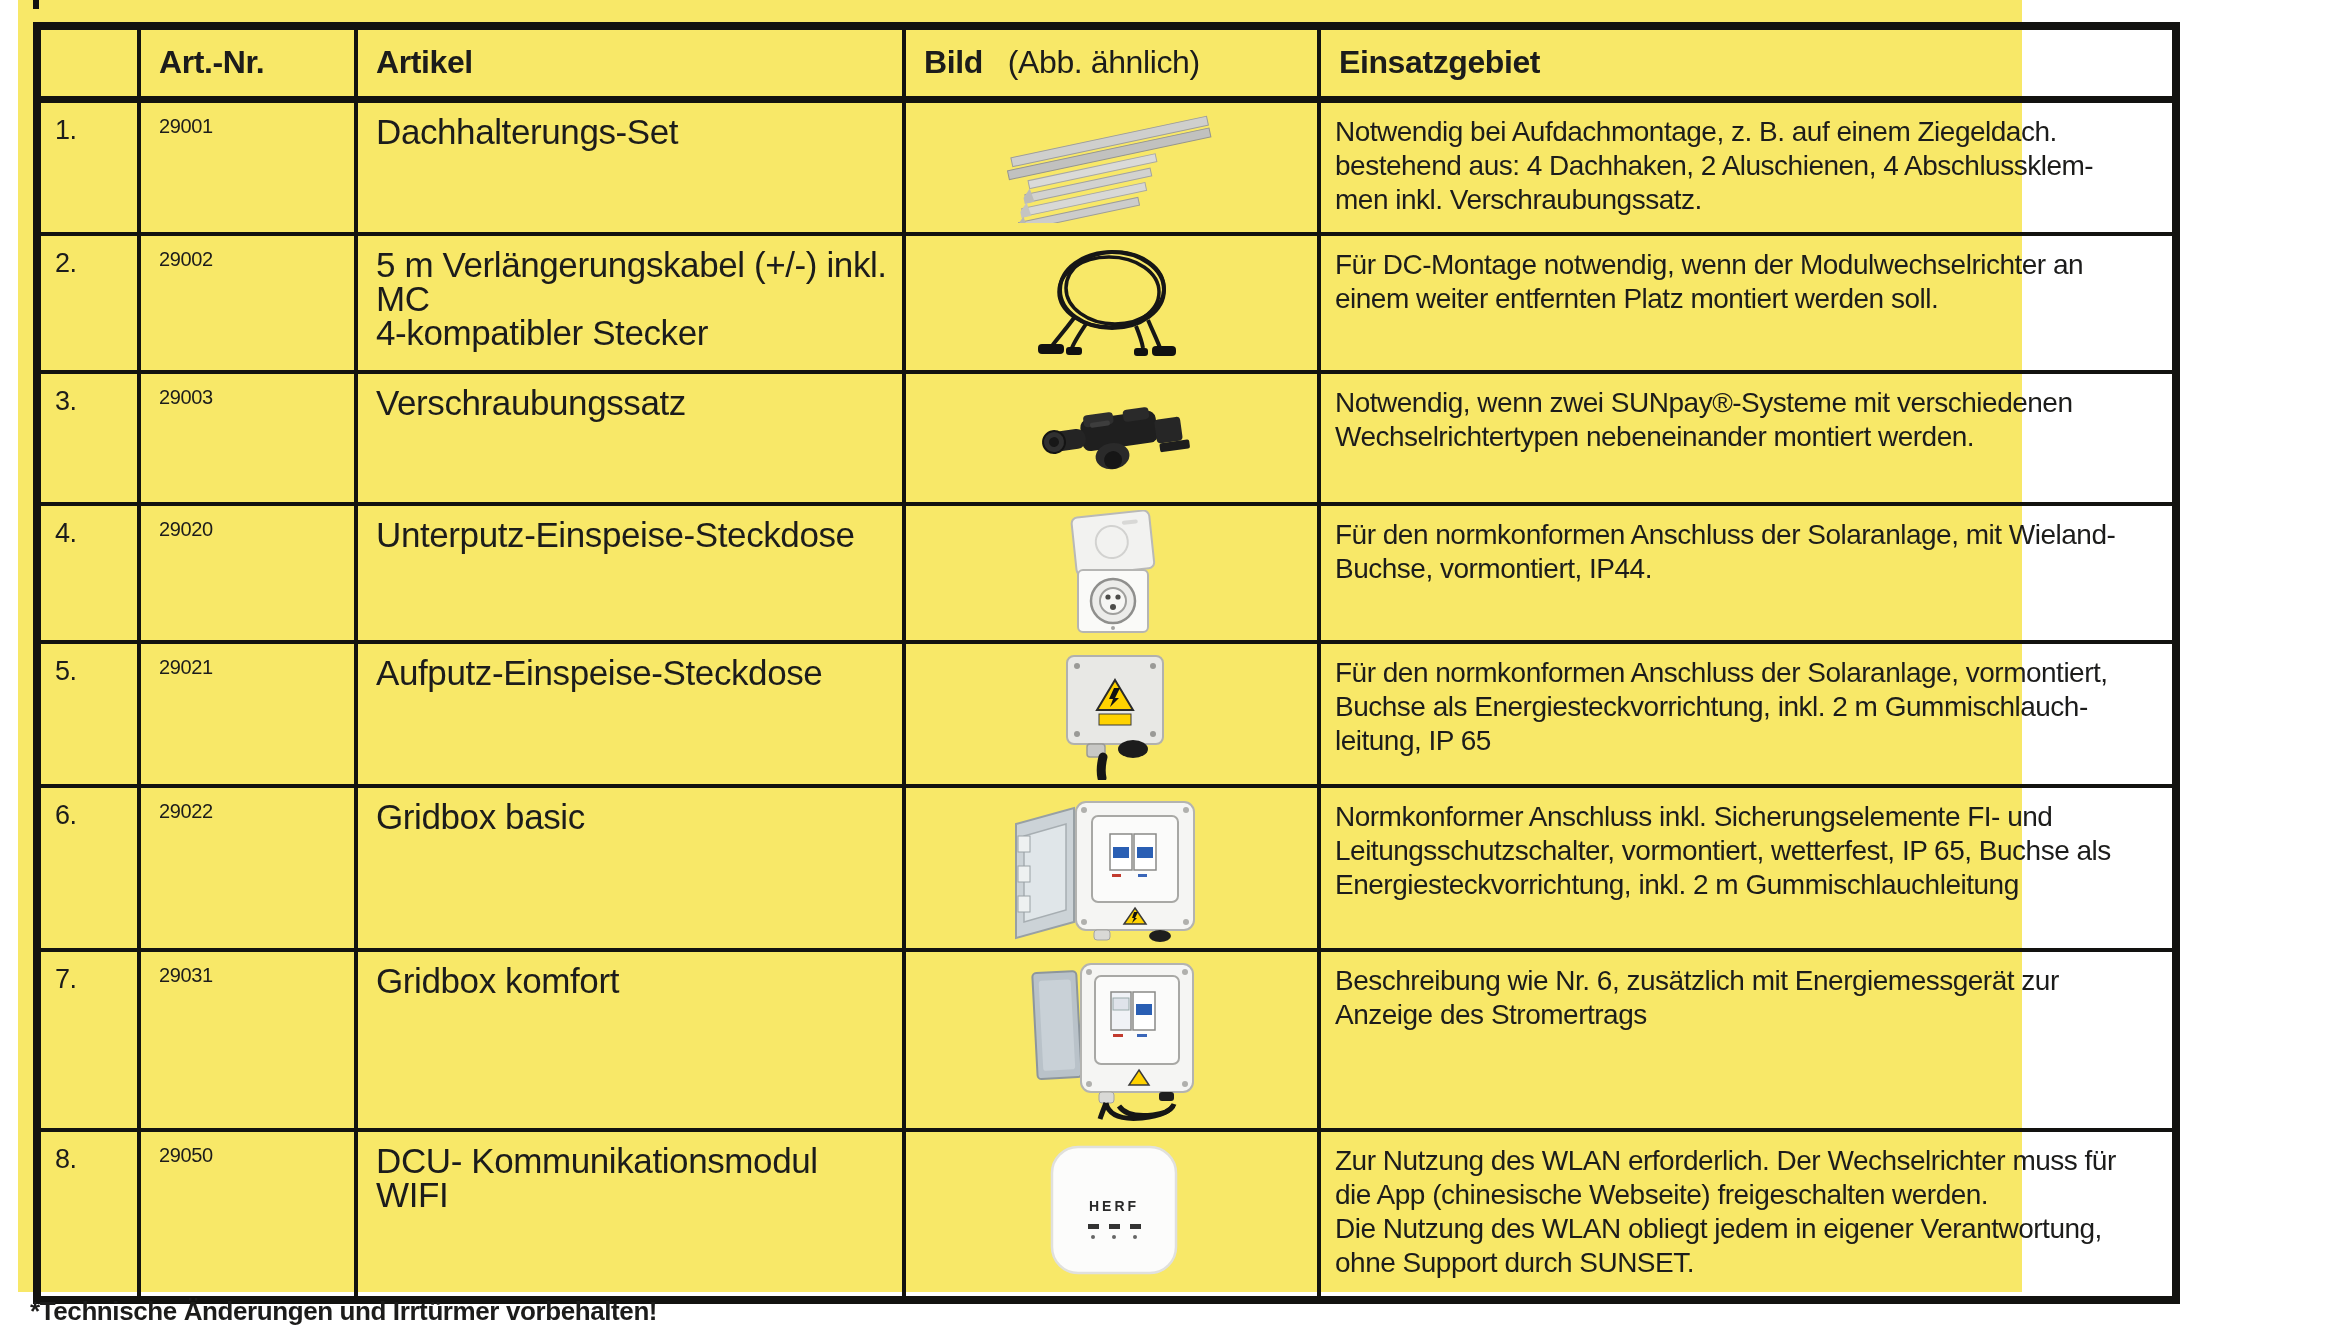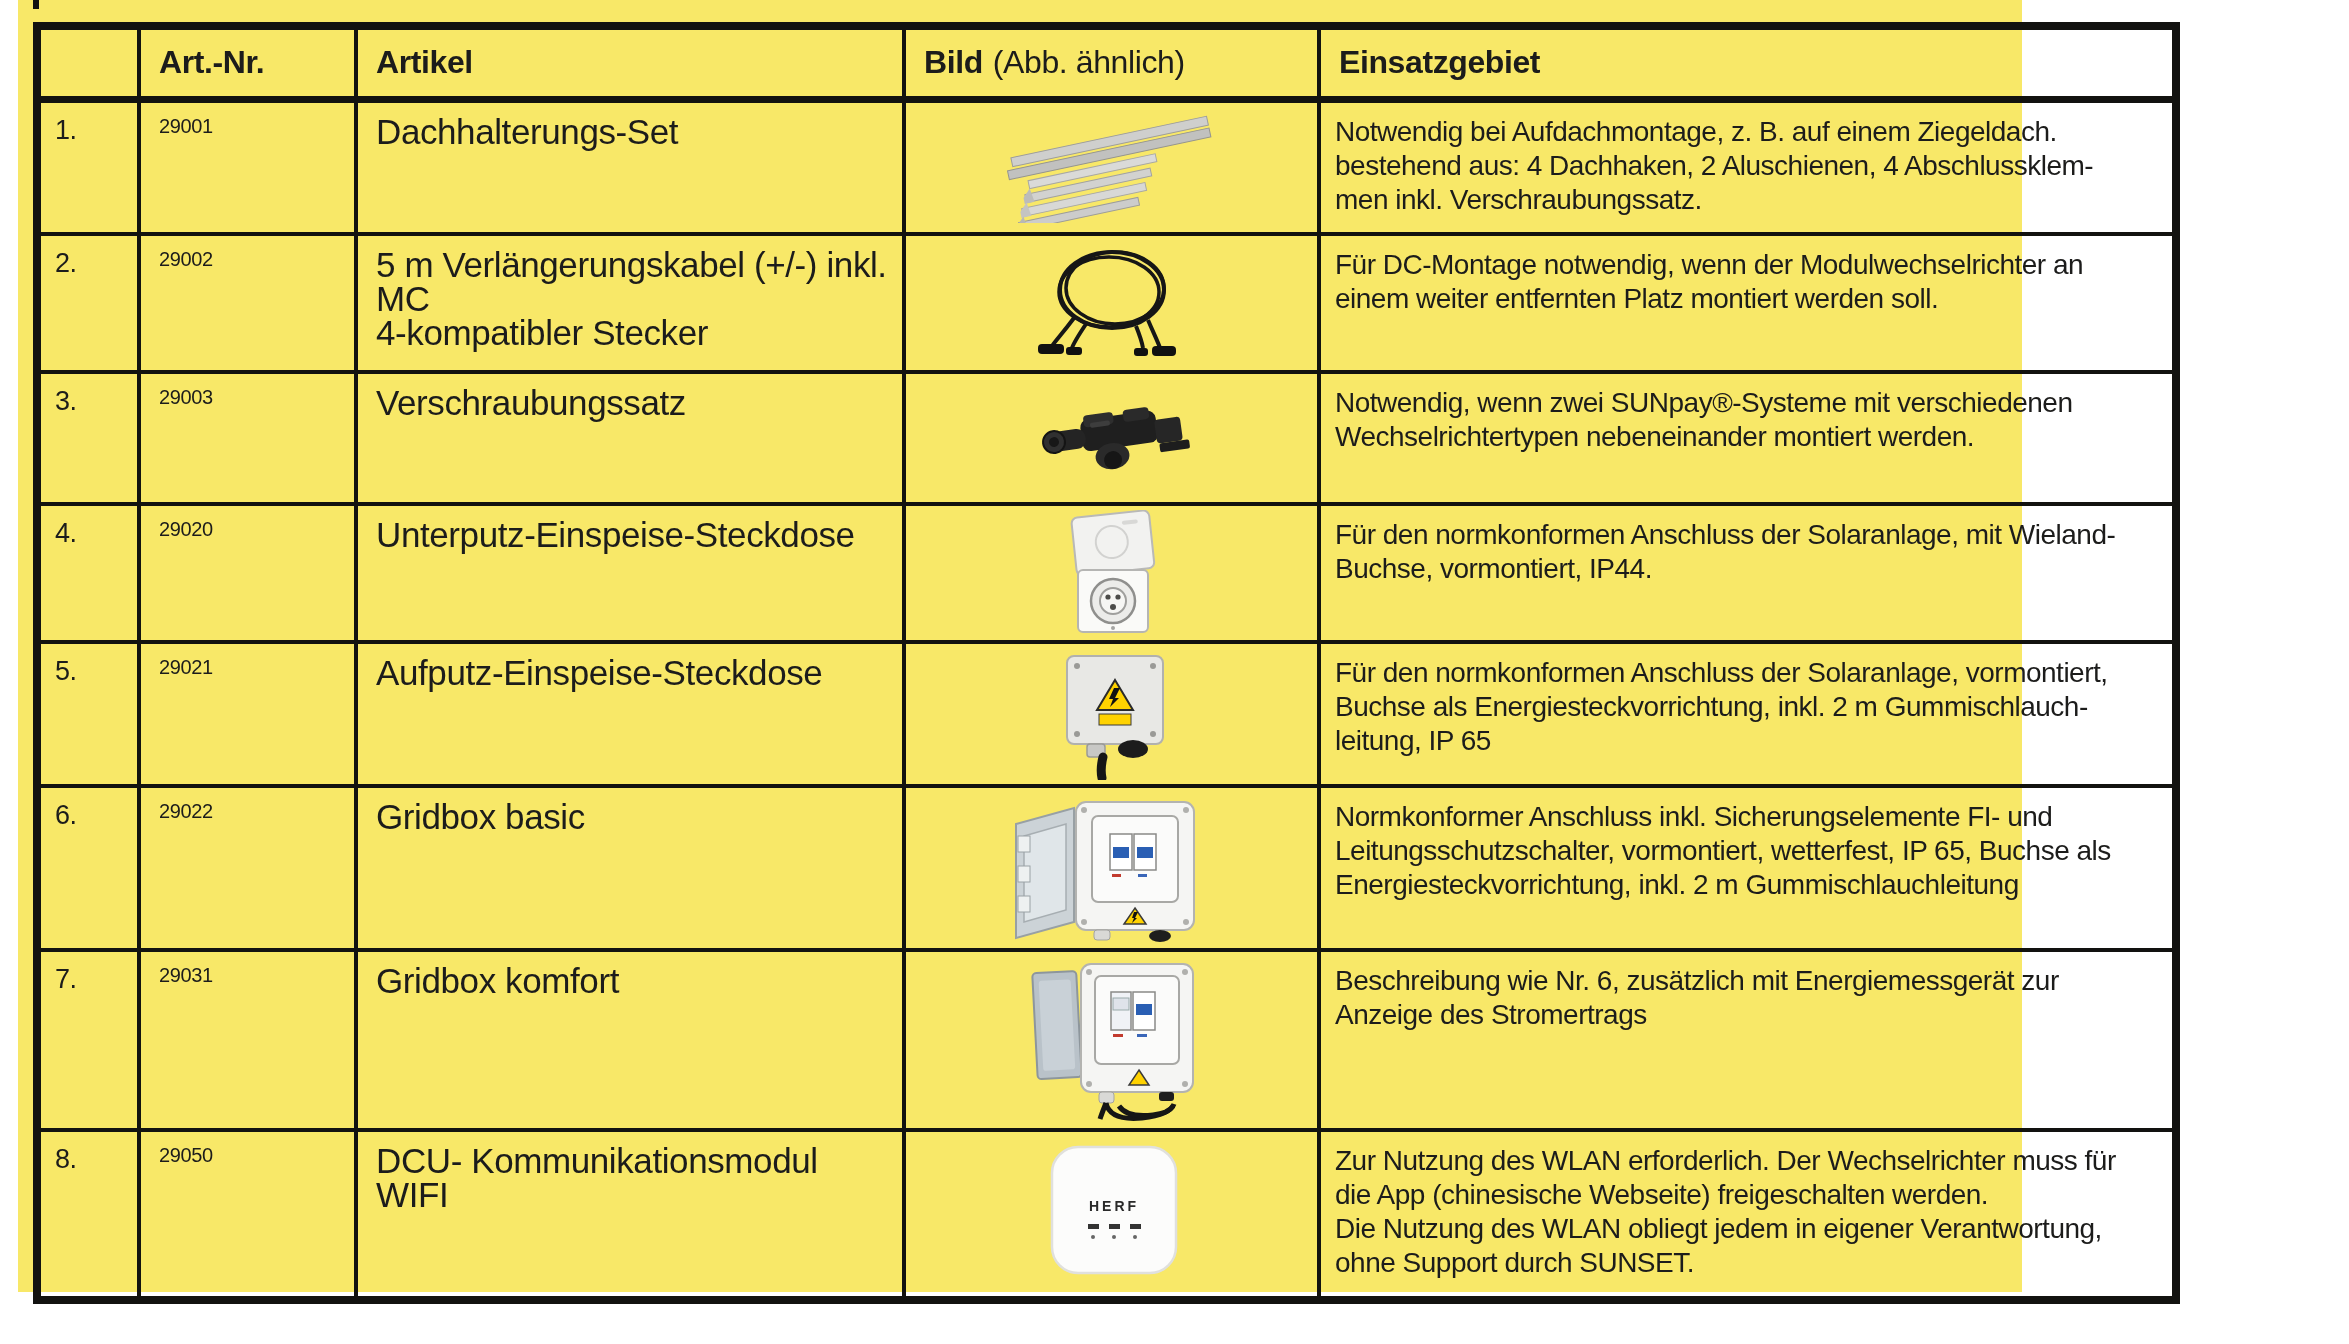--- a/index.html
+++ b/index.html
@@ -10,21 +10,21 @@
     --breaker:#2a5fb4;
   }
   *{box-sizing:border-box;}
   body{margin:0;background:#ffffff;font-family:"Liberation Sans",sans-serif;color:var(--text);}
   .page{position:relative;width:2349px;height:1344px;background:#ffffff;overflow:hidden;}
   .highlight-band{position:absolute;left:18px;top:0;width:2004px;height:1292px;background:var(--highlight);}
   .crop-fragment{position:absolute;left:33px;top:0;width:6px;height:9px;background:#111;}
   table.catalog{position:absolute;left:33px;top:22px;width:2139px;table-layout:fixed;border-collapse:collapse;border:8px solid var(--border);background:transparent;}
   td,th{border:4px solid var(--border);vertical-align:top;background:transparent;padding:12px 14px 0 18px;letter-spacing:-0.4px;}
   thead th{border-bottom:7px solid var(--border);text-align:left;font-size:32px;font-weight:bold;padding-top:16px;line-height:1.05;}
-  thead th .hdr-note{font-weight:normal;margin-left:10px;}
+  thead th .hdr-note{font-weight:normal;margin-left:25px;}
   .col-num{font-size:27px;padding-left:14px;}
   .col-art{font-size:20px;}
   .col-artikel{font-size:35px;white-space:pre-line;line-height:34px;}
   .col-bild{text-align:center;vertical-align:middle;padding:4px 4px;}
   .col-eins{font-size:28px;line-height:34px;white-space:pre-line;padding-left:14px;letter-spacing:-0.5px;}
   .footnote{position:absolute;left:30px;top:1296px;font-size:26px;font-weight:bold;letter-spacing:-0.4px;}
   svg{display:inline-block;vertical-align:middle;}
   svg text{font-family:"Liberation Sans",sans-serif;}
 </style>
 </head>
@@ -261,13 +261,14 @@
         </td>
         <td class="col-eins"><span>Zur Nutzung des WLAN erforderlich. Der Wechselrichter muss für
 die App (chinesische Webseite) freigeschalten werden.
 Die Nutzung des WLAN obliegt jedem in eigener Verantwortung,
 ohne Support durch SUNSET.</span></td>
       </tr>
 
     </tbody>
   </table>
 
+  <div class="footnote">*Technische Änderungen und Irrtürmer vorbehalten!</div>
 </div>
 
 </body></html>

